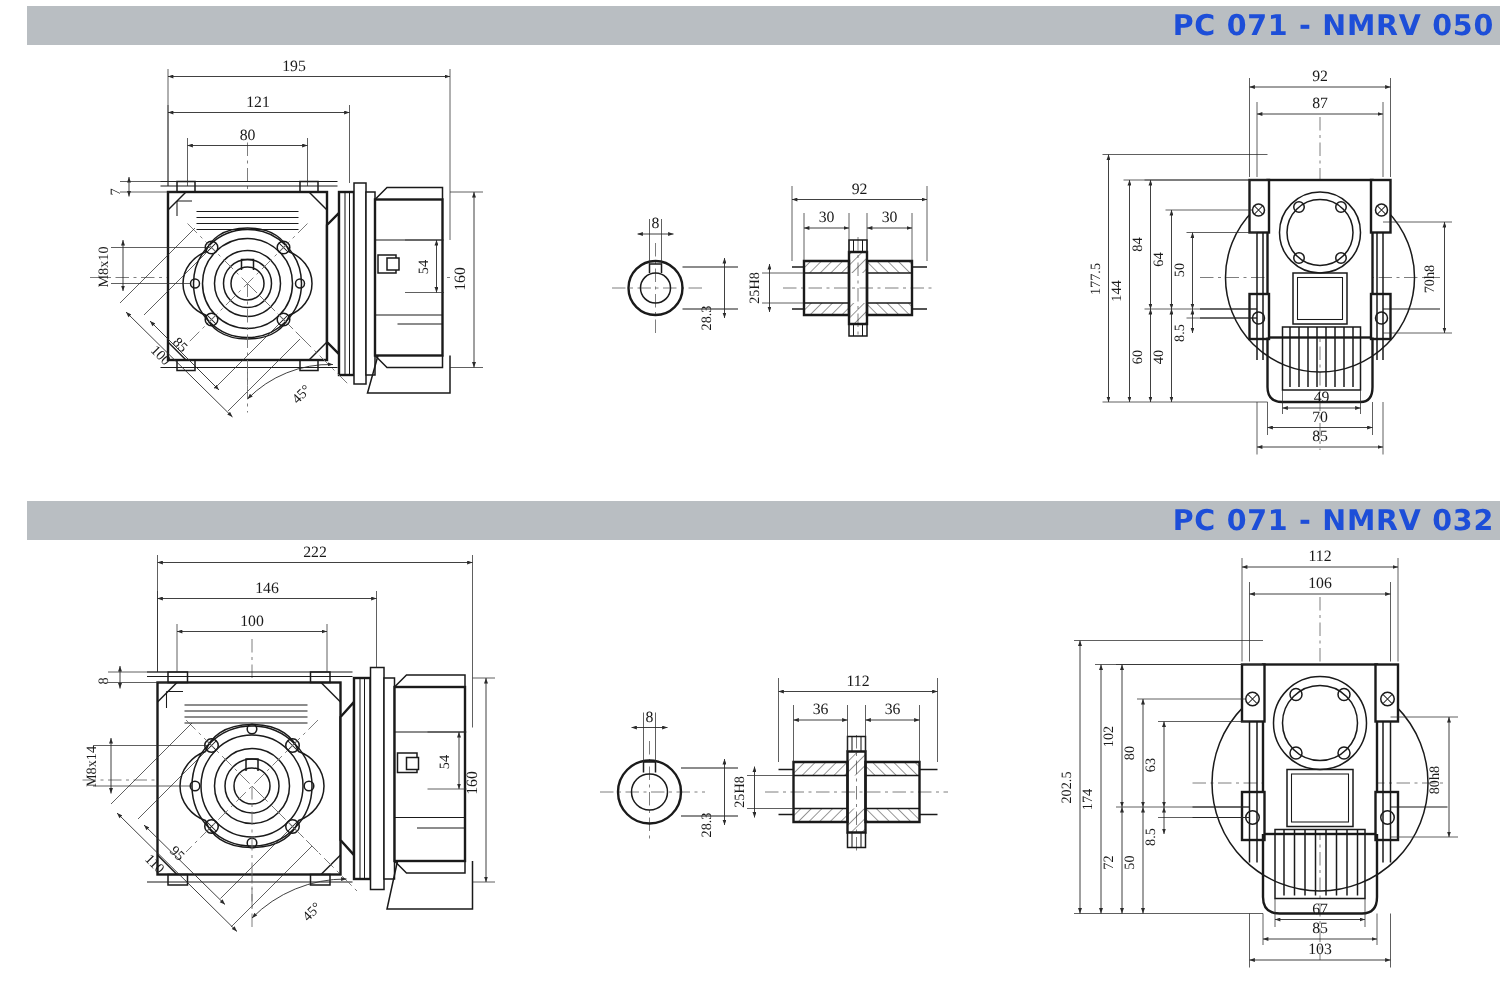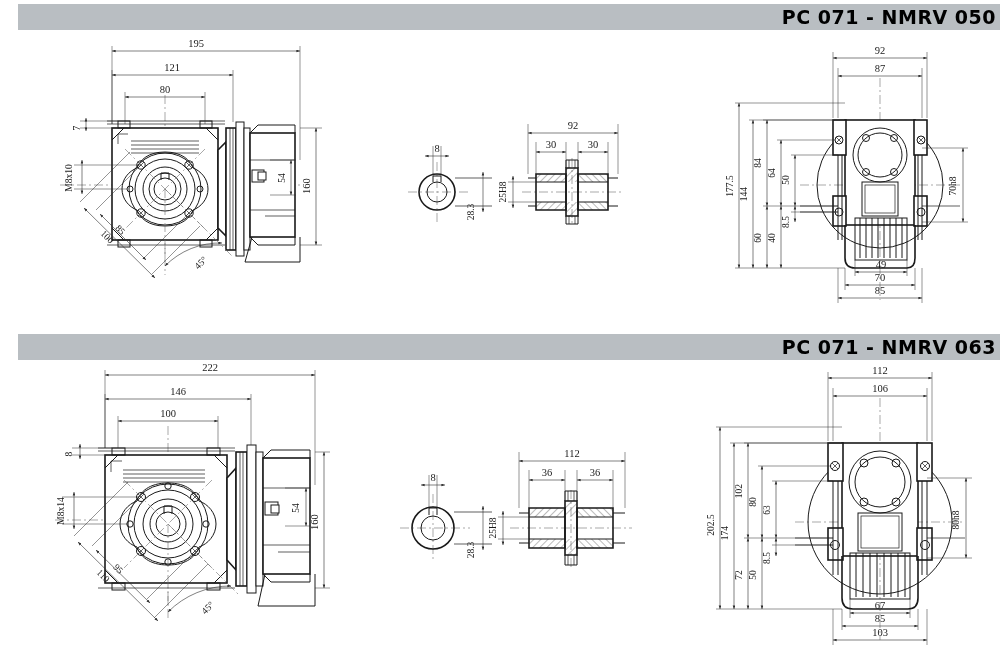--- a/index.html
+++ b/index.html
@@ -16,21 +16,21 @@
     position:absolute;
     height:26px;
     background:#b9bec2;
     display:flex;align-items:center;justify-content:flex-end;
   }
   .banner-title{
     font-family:"DejaVu Sans", sans-serif;
     font-weight:bold;
     font-size:19px;
     letter-spacing:.5px;
-    color:#000000;
+    color:#1d4ed8;
     padding-right:4px;
     white-space:nowrap;
   }
   #banner-1{left:18px;top:4px;width:982px;}
   #banner-2{left:18px;top:334px;width:982px;}
 
   
   svg{position:absolute;left:0;top:0;overflow:visible;}
   .ln{stroke:#1a1a1a;stroke-width:1;fill:none;}
   .ln-t{stroke:#1a1a1a;stroke-width:.7;fill:none;}
@@ -667,16 +667,16 @@
       <text class="dimtxt" x="880" y="292" text-anchor="middle">85</text>
 
       <line class="ext" x1="833" y1="279" x2="833" y2="315"></line>
       <line class="ext" x1="927" y1="279" x2="927" y2="315"></line>
       <line class="dim" x1="833" y1="310" x2="927" y2="310" marker-start="url(#arS)" marker-end="url(#ar)"></line>
       <text class="dimtxt" x="880" y="306" text-anchor="middle">103</text>
     </g>
   </svg>
 
   <div class="banner" id="banner-2">
-    <span class="banner-title">PC 071 - NMRV 063</span>
+    <span class="banner-title">PC 071 - NMRV 032</span>
   </div>
 
 </div>
 
 </body></html>

